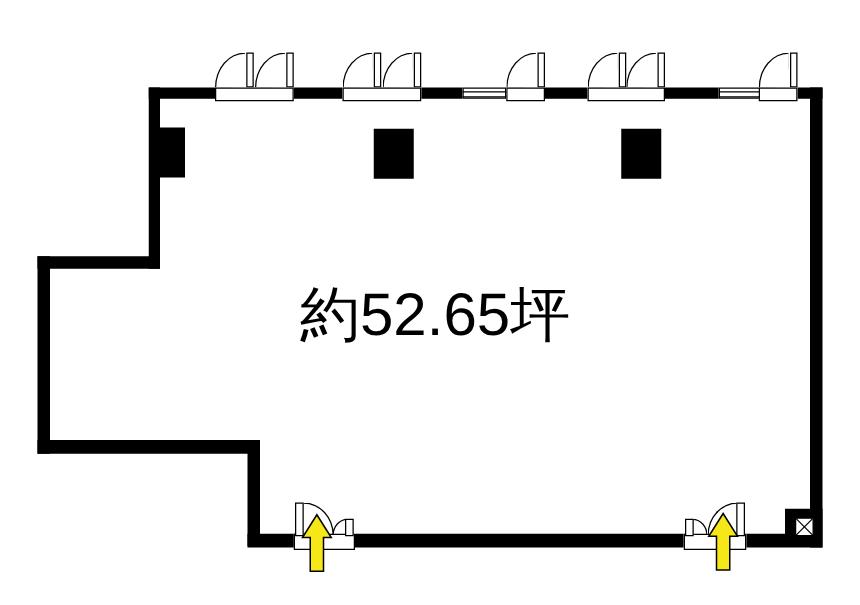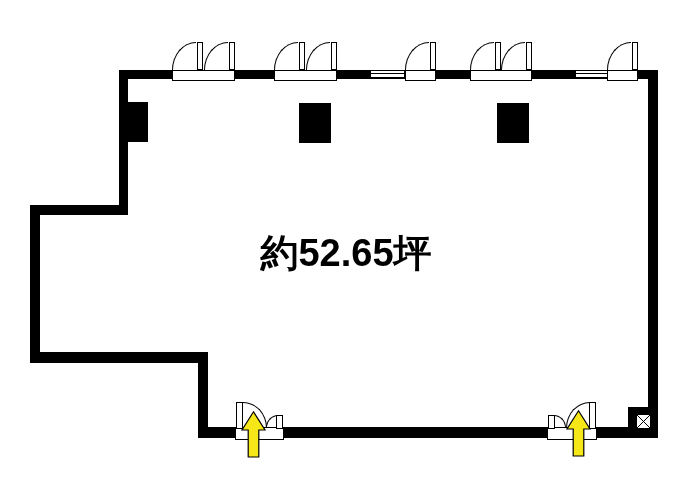--- a/index.html
+++ b/index.html
@@ -24,21 +24,21 @@
     border-top:1px solid var(--line);border-bottom:1px solid var(--line);}
   .leaf{position:absolute;background:#fff;border:1px solid var(--line);box-sizing:border-box;}
   .arc{position:absolute;box-sizing:border-box;}
   .arc.tl{border-top:1px solid var(--line);border-left:1px solid var(--line);border-top-left-radius:100% 100%;}
   .arc.tr{border-top:1px solid var(--line);border-right:1px solid var(--line);border-top-right-radius:100% 100%;}
   .door-top{position:absolute;top:42px;width:31px;height:28px;}
   .door-top .arc{left:0;top:0;width:24px;height:28px;}
   .door-top .leaf{right:0;top:0;width:6px;height:28px;}
   .area-label{
     position:absolute;left:240px;top:232px;width:212px;
-    text-align:center;font-size:38px;font-weight:700;color:#000;
+    text-align:center;font-size:48px;font-weight:400;color:#000;
     line-height:42px;white-space:nowrap;
   }
   svg{position:absolute;overflow:visible;}
 </style>
 </head>
 <body>
 
 <div class="plan">
 
   <div class="wall" style="left:119px;top:70px;width:53px;height:9px;"></div>

